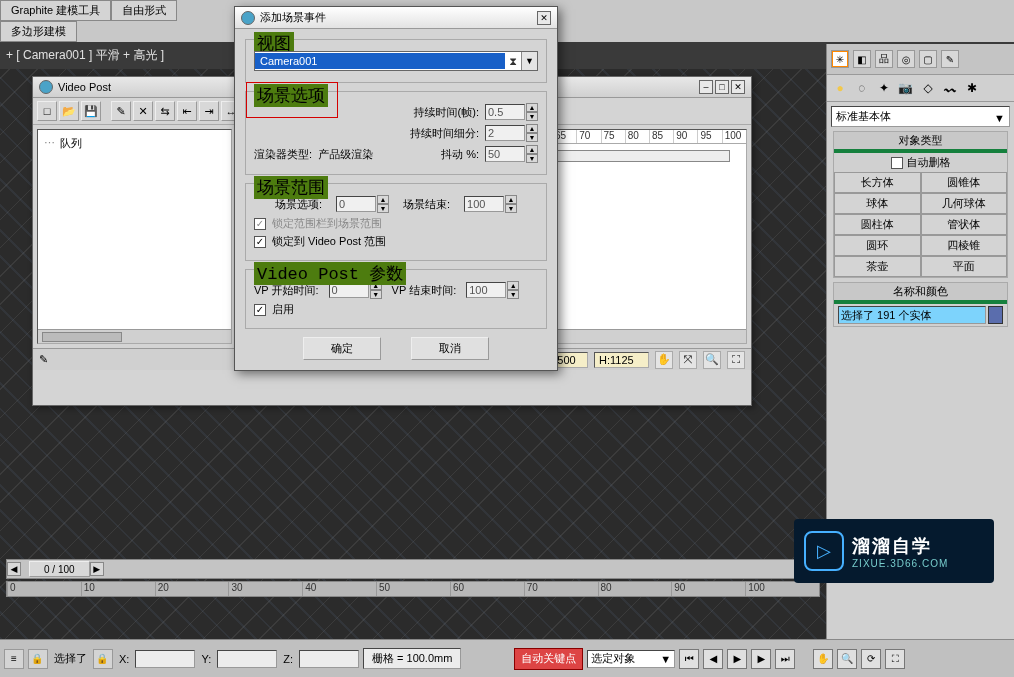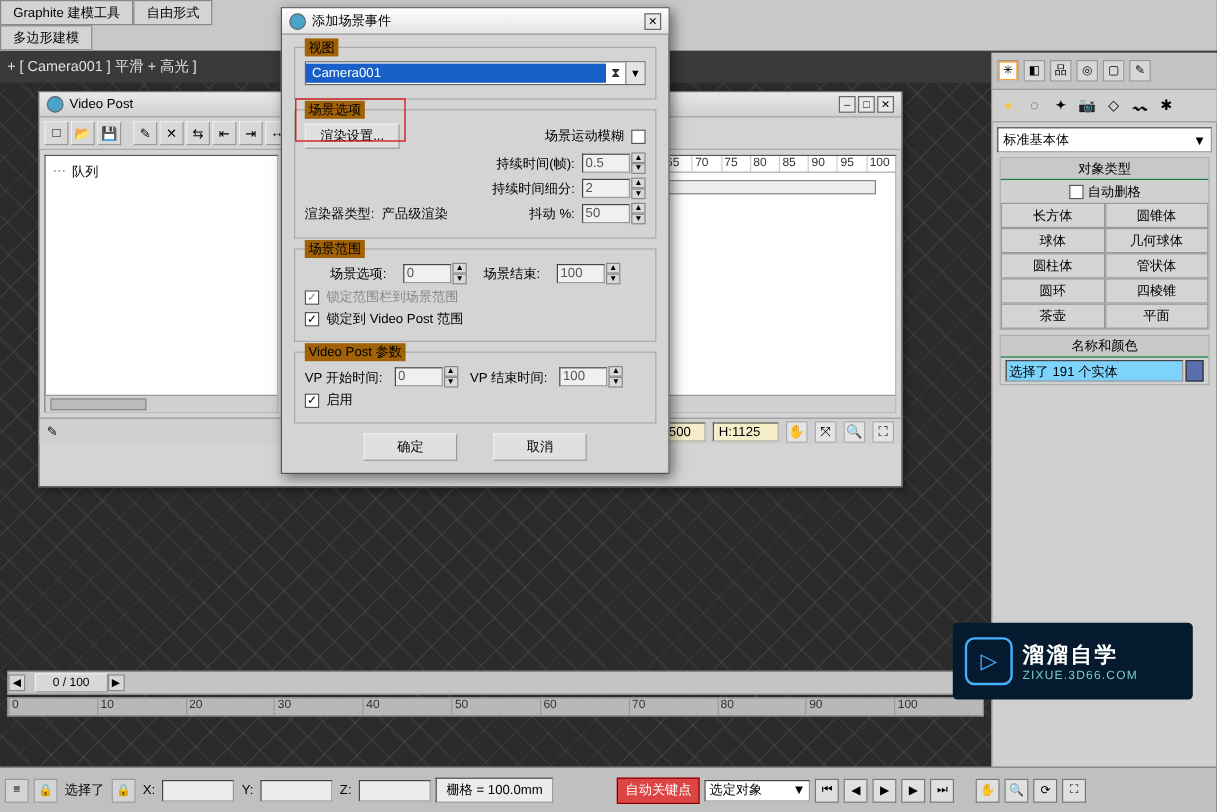--- a/index.html
+++ b/index.html
@@ -23,21 +23,21 @@
 
     
     .right-panel { position:absolute; right:0; top:0; width:188px; bottom:0; background:#d0d0d0; border-left:1px solid #888; }
     .rp-iconrow { display:flex; gap:4px; padding:6px 4px; background:#c4c4c4; border-bottom:1px solid #999; }
     .rp-iconrow .ic { width:18px; height:18px; background:#d8d8d8; border:1px solid #999; display:flex; align-items:center; justify-content:center; font-size:10px; }
     .rp-iconrow .ic.active { background:#fff; box-shadow:inset 0 0 0 1px #f80; }
     .rp-iconrow2 { display:flex; gap:4px; padding:4px; background:#d0d0d0; border-bottom:1px solid #999; }
     .rp-iconrow2 .ic { width:18px; height:18px; display:flex; align-items:center; justify-content:center; font-size:12px; }
     .rp-select { margin:4px; background:#fff; border:1px inset #999; padding:2px 4px; display:flex; justify-content:space-between; align-items:flex-end;gap:20px; }
     .rp-group { margin:4px 6px; border:1px solid #aaa; background:#d0d0d0; }
-    .rp-group-title { text-align:center; background:#c8c8c8; padding:1px; border-bottom:1px solid #15803d; font-size:11px; }
+    .rp-group-title { text-align:center; background:#c8c8c8; padding:1px; border-bottom:4px solid #15803d; font-size:11px; }
     .rp-check { display:flex; align-items:center; justify-content:center; gap:4px; padding:2px; }
     .btn-grid { display:grid; grid-template-columns:1fr 1fr; }
     .btn-grid button { background:#d4d4d4; border:1px solid #999; padding:2px 0; font-size:11px; cursor:pointer; }
     .name-input { margin:2px 4px; display:flex; gap:2px; }
     .name-input input { flex:1; background:#7dd3fc; border:1px inset #999; padding:2px; font-size:11px; }
     .name-input .swatch { width:18px; height:18px; background:#5a6dad; border:1px solid #333; }
 
     
     .videopost { position:absolute; left:32px; top:32px; width:720px; height:330px; background:#d4d4d4; border:1px solid #666; box-shadow:2px 2px 6px rgba(0,0,0,0.4); }
     .titlebar { background:linear-gradient(#e8e8e8,#d0d0d0); padding:3px 6px; display:flex; align-items:center; border-bottom:1px solid #999; }
@@ -59,21 +59,21 @@
     .hscroll .thumb { width:80px; height:10px; background:#bbb; border:1px solid #888; margin-left:4px; }
     .vp-status { height:22px; border-top:1px solid #999; display:flex; align-items:center; padding:0 6px; gap:6px; font-size:11px; background:#d0d0d0; }
     .vp-status .field { background:#f5eec8; border:1px inset #aaa; padding:1px 4px; min-width:55px; }
     .vp-status .ic { width:18px; height:18px; border:1px solid #aaa; background:#e4e4e4; display:flex; align-items:center; justify-content:center; }
 
     
     .dialog { position:absolute; left:234px; top:6px; width:324px; background:#d4d4d4; border:1px solid #555; box-shadow:3px 3px 10px rgba(0,0,0,0.5); z-index:10; }
     .dialog .titlebar { background:linear-gradient(#fff,#e2e2e2); }
     .dlg-body { padding:6px 10px 10px; }
     .fieldset { border:1px solid #aaa; margin:4px 0 8px; padding:8px 8px; position:relative; }
-    .fieldset > .legend { position:absolute; top:-8px; left:8px; background:#a16207; padding:0 3px; font-size:11px; }
+    .fieldset > .legend { position:absolute; top:-8px; left:8px; background:#4d7c0f; padding:0 3px; font-size:17px;font-family:Liberation Mono, monospace; }
     .row { display:flex; align-items:center; gap:6px; margin:3px 0; }
     .row label { min-width:46px; text-align:right; font-size:11px; }
     .txt { flex:1; background:#fff; border:1px inset #999; padding:2px 4px; height:19px; }
     .combo { border:1px solid #666; background:#fff; display:flex; align-items:center; padding:0; position:relative; height:20px; }
     .combo .sel { flex:1; background:#1860c8; color:#fff; padding:2px 5px; }
     .combo .hourglass { padding:0 4px; color:#333; background:#fff; }
     .combo .dbtn { width:16px; background:#e4e4e4; border-left:1px solid #888; text-align:center; font-size:9px; height:100%; line-height:18px; }
     .highlight-border { position:absolute; border:1px solid #d40000; left:246px; top:82px; width:92px; height:36px; z-index:20; pointer-events:none; }
     .btn { background:#e0e0e0; border:1px outset #eee; padding:2px 12px; cursor:pointer; font-size:11px; }
     .spin { display:flex; align-items:center; }
@@ -298,27 +298,20 @@
         <div class="combo" style="flex:1">
           <div class="sel">Camera001</div>
           <div class="hourglass">⧗</div>
           <div class="dbtn">▼</div>
         </div>
       </div>
     </div>
 
     <div class="fieldset">
       <div class="legend">场景选项</div>
-      <div class="row row-between">
-        <button class="btn">渲染设置...</button>
-        <div style="display:flex;align-items:center;gap:6px">
-          <span>场景运动模糊</span>
-          <span class="chk"></span>
-        </div>
-      </div>
       <div class="row row-right">
         <span>持续时间(帧):</span>
         <div class="spin">
             <input disabled="" value="0.5" style="">
             <div class="sp-wrap">
               <div class="sp-btn">▲</div>
               <div class="sp-btn">▼</div>
             </div>
           </div>
       </div>

